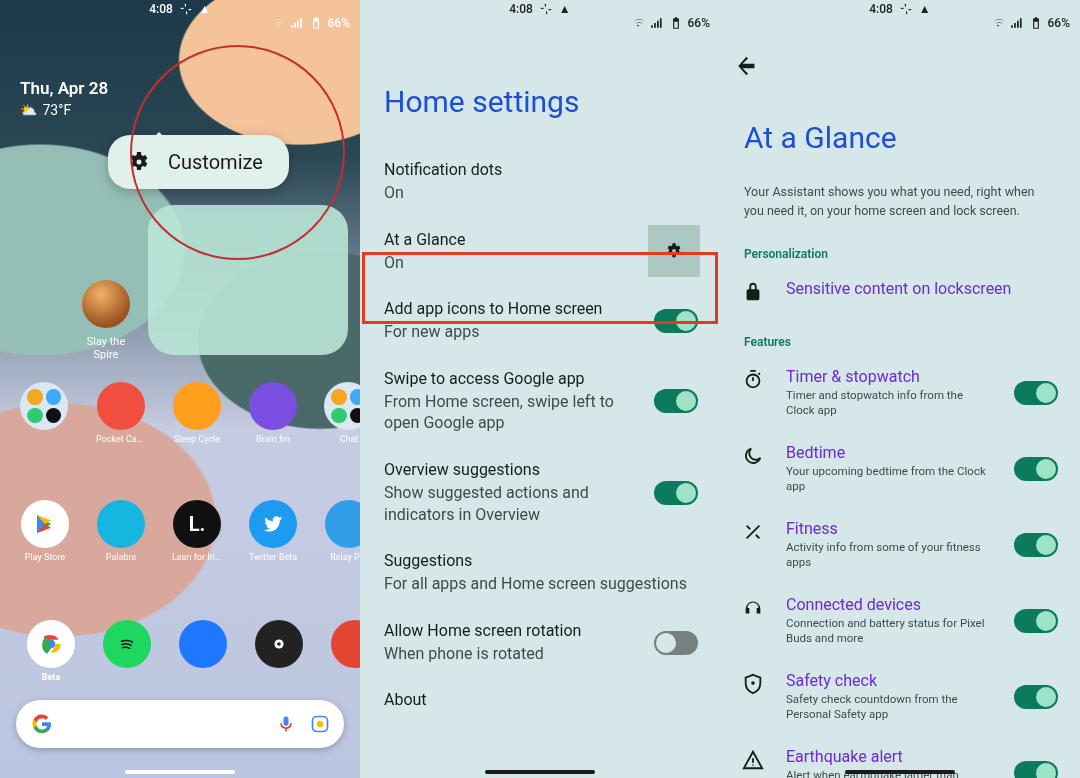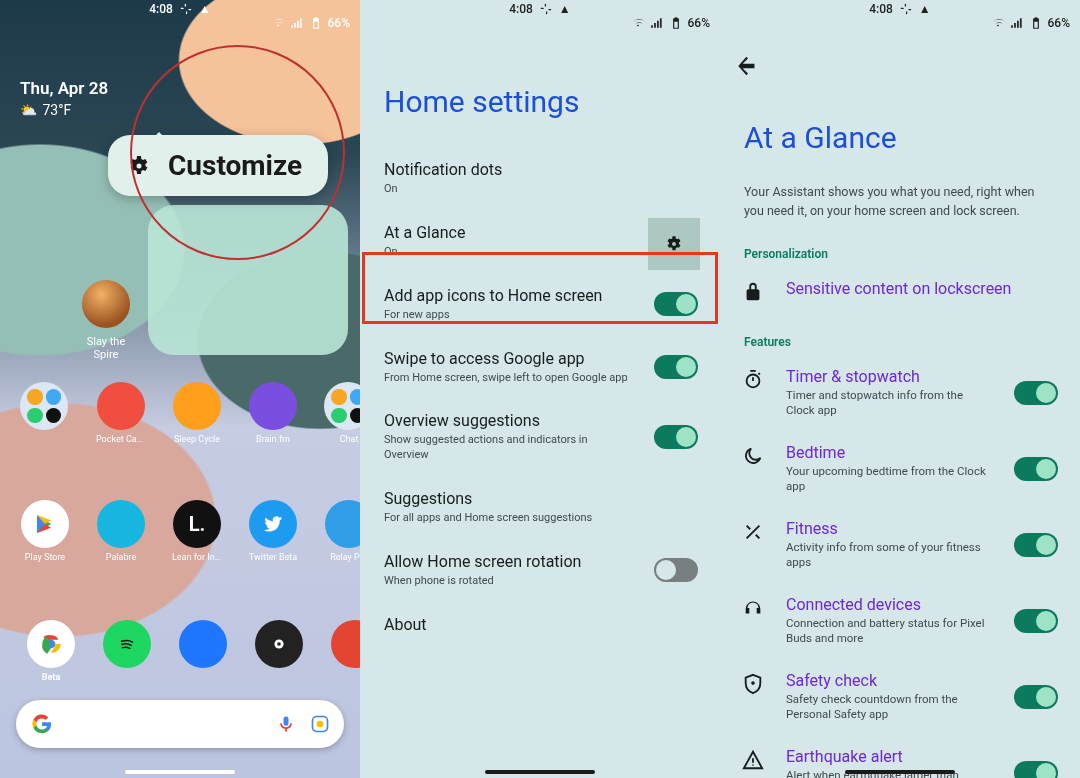--- a/index.html
+++ b/index.html
@@ -47,21 +47,21 @@
     background:#e1f0ea; border-radius:22px;
     padding:14px 26px 14px 18px;
     display:flex; align-items:center; gap:16px;
     box-shadow:0 3px 12px rgba(0,0,0,.25);
   }
   .popup::before{
     content:""; position:absolute; left:44px; top:-10px;
     border:7px solid transparent; border-bottom-color:#e1f0ea;
   }
   .popup svg { width:26px; height:26px; }
-  .popup-txt { font-size:28px; font-weight:700; color:#1a1a1a; }
+  .popup-txt { font-size:20px; font-weight:400; color:#1a1a1a; }
   .ghost {
     position:absolute; left:148px; top:205px; width:200px; height:150px;
     background:#b9e5d6; border-radius:26px; opacity:.9;
   }
   .icon-row { position:absolute; display:flex; gap:26px; }
   .row1 { left:20px; top:382px; }
   .row2 { left:20px; top:500px; }
   .dock { left:26px; top:620px; gap:26px;font-weight:bold; }
   .appicon { width:50px; text-align:center; }
   .appicon .circ { width:48px; height:48px; border-radius:50%; margin:0 auto; display:flex; align-items:center; justify-content:center; font-size:20px; font-weight:700; color:#fff; }
@@ -74,21 +74,21 @@
   .searchbar{position:absolute;left:16px;right:16px;top:700px;height:48px;background:#fff;border-radius:26px;display:flex;align-items:center;padding:0 14px;box-shadow:0 2px 6px rgba(0,0,0,.25);}
   .searchbar .g{width:24px;height:24px;}
   .searchbar .right{margin-left:auto;display:flex;gap:14px;}
   .navpill{position:absolute;left:50%;bottom:4px;transform:translateX(-50%);width:110px;height:4px;border-radius:3px;background:#fff;}
   .p2 .navpill,.p3 .navpill{background:#1a1a1a;}
   
   .p2,.p3{background:#d6e7ea;}
   .plabel-big{font-size:30px;font-weight:400;color:#1d4ed8;padding:60px 24px 28px;}
   .setting{padding:13px 24px;position:relative;}
   .setting .t{font-size:16px;color:#161d1d;}
-  .setting .s{font-size:11px;color:#3e4b4c;margin-top:3px;line-height:1.35;}
+  .setting .s{font-size:16px;color:#3e4b4c;margin-top:3px;line-height:1.35;}
   .setting.withtoggle{padding-right:88px;}
   .toggle{position:absolute;right:22px;top:50%;transform:translateY(-50%);width:44px;height:24px;border-radius:14px;}
   .toggle.on{background:#0b7a5d;}
   .toggle.on::after{content:"";position:absolute;right:2px;top:2px;width:20px;height:20px;border-radius:50%;background:#9ee3c6;}
   .toggle.off{background:#787f80;}
   .toggle.off::after{content:"";position:absolute;left:2px;top:2px;width:20px;height:20px;border-radius:50%;background:#d6e7ea;}
   .gearbox{position:absolute;right:20px;top:8px;width:52px;height:52px;background:#adc8c2;display:flex;align-items:center;justify-content:center;}
   .hlbox{position:absolute;left:2px;right:2px;top:252px;height:72px;border:3px solid #e33a1e;pointer-events:none;}
   
   .back{position:absolute;left:14px;top:52px;width:28px;height:28px;}

